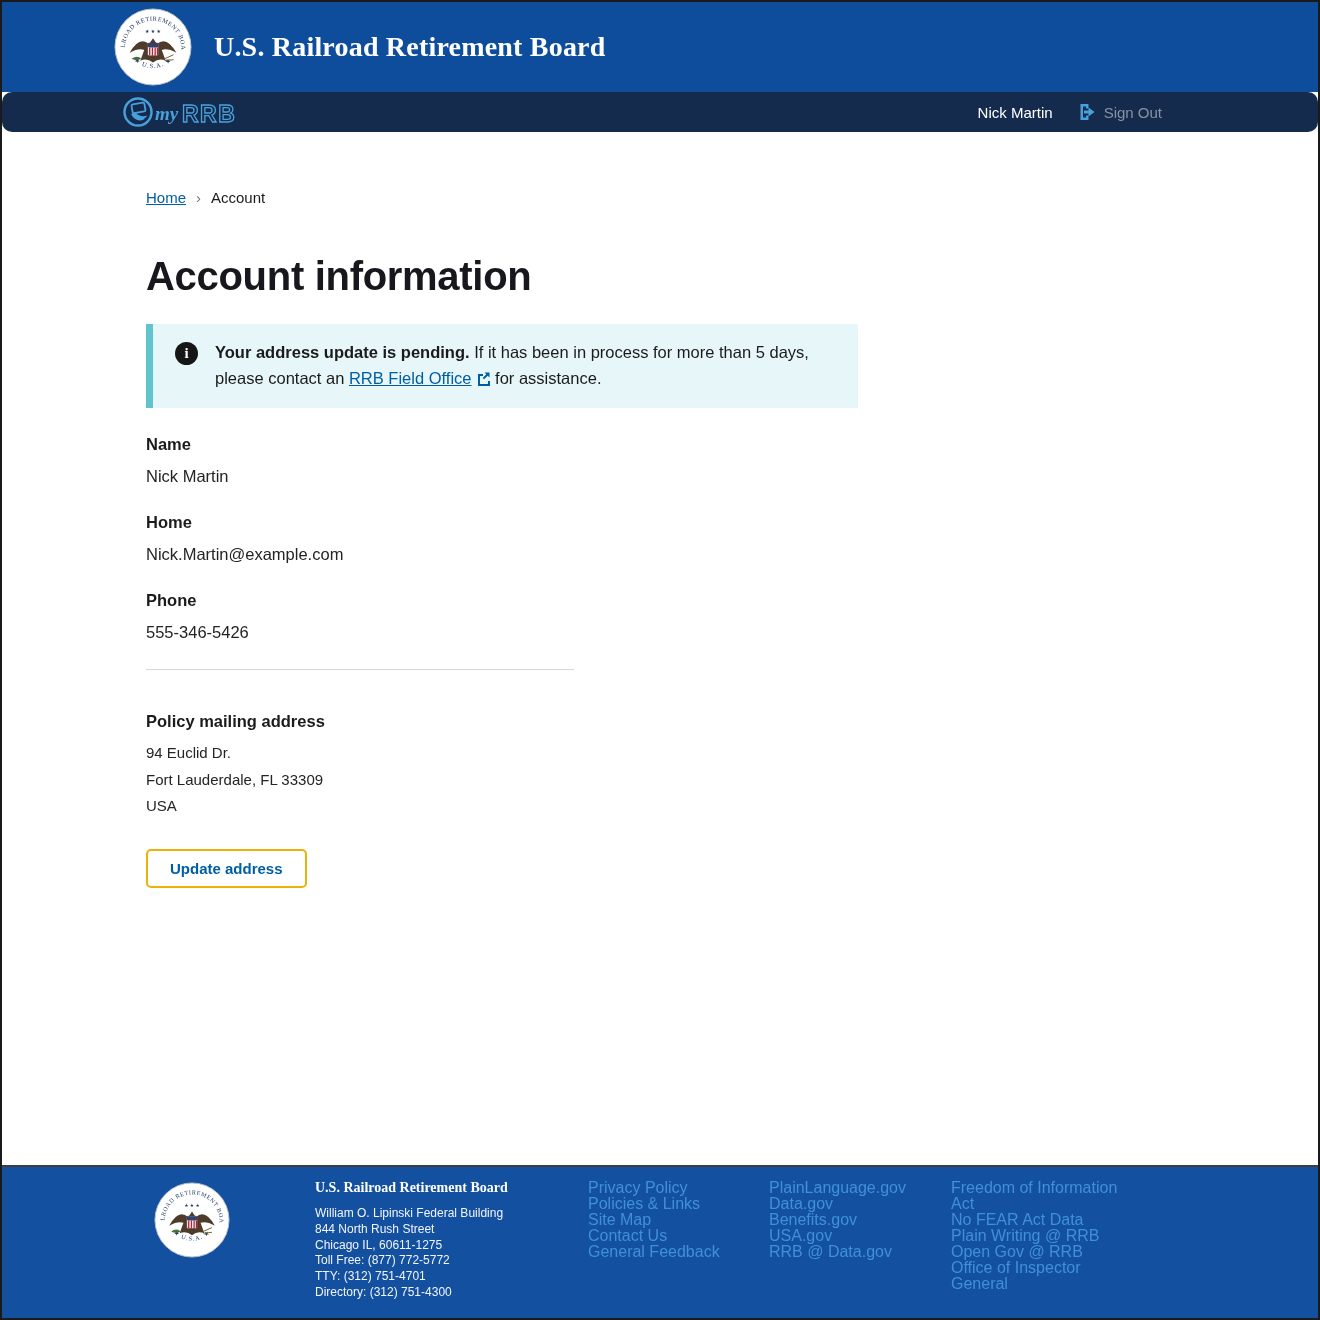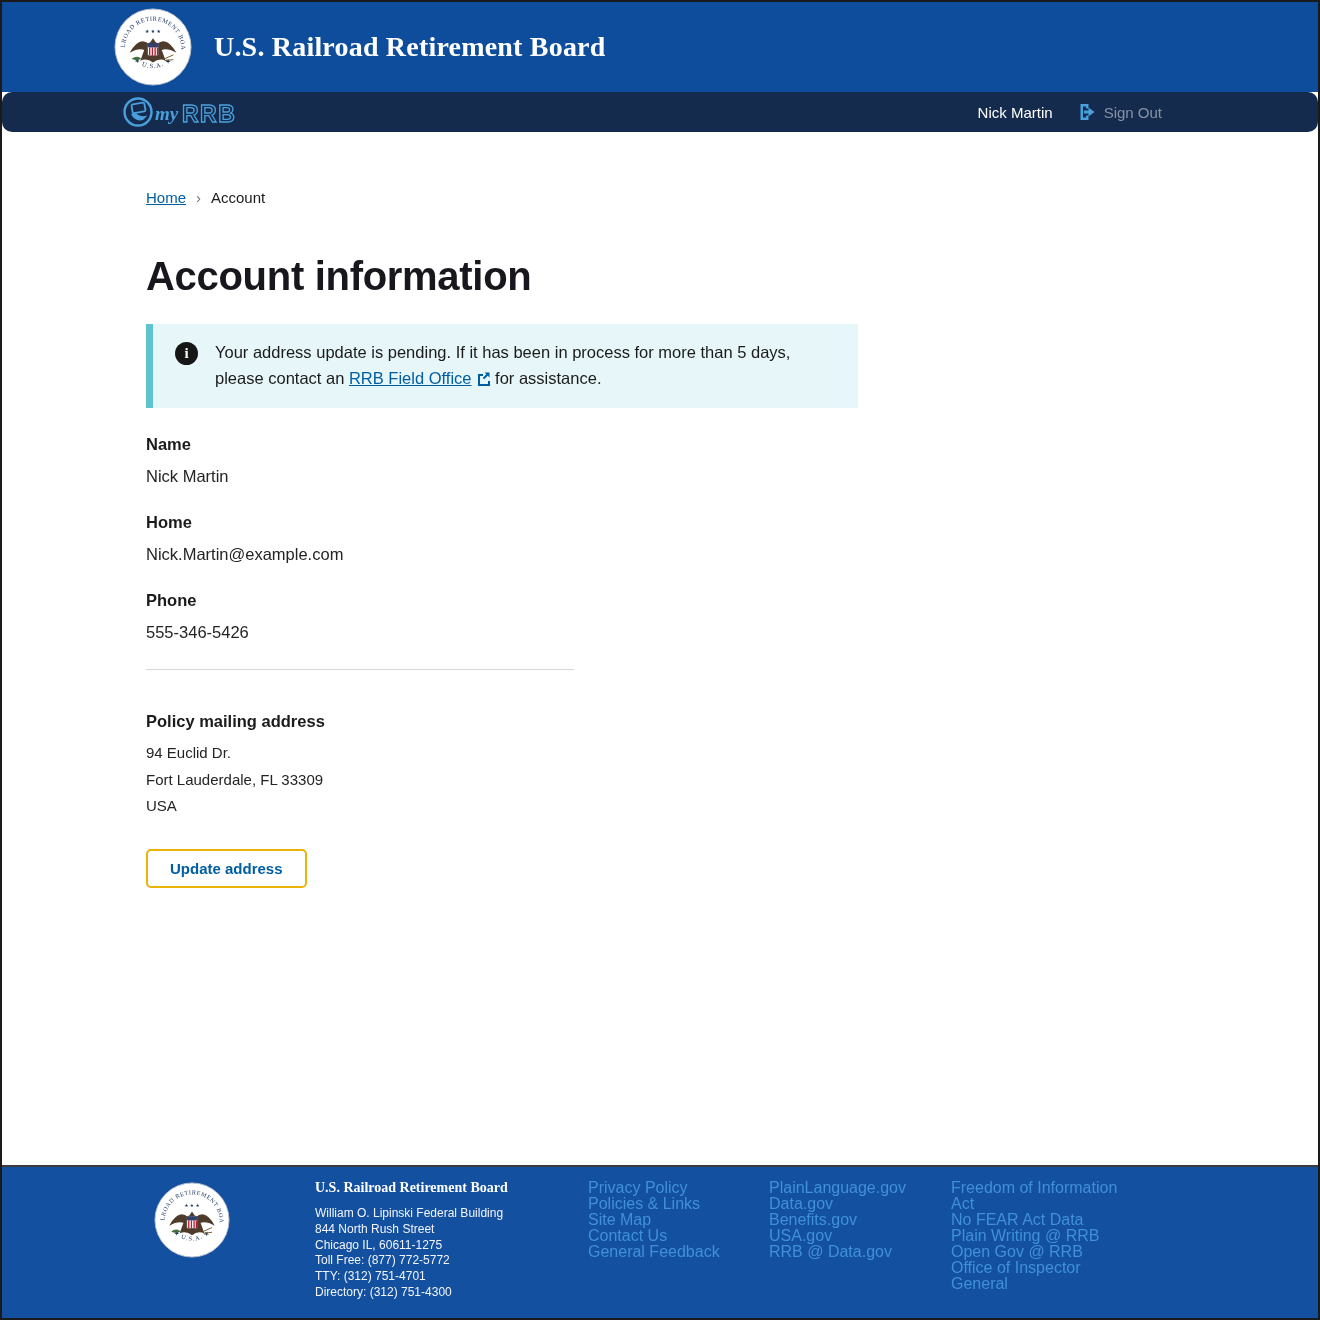--- a/index.html
+++ b/index.html
@@ -62,21 +62,21 @@
   }
   .info-icon {
     width:23px; height:23px; border-radius:50%;
     background:#161616; color:#ffffff;
     font-family:"Liberation Serif", serif;
     font-weight:700; font-size:15px;
     display:flex; align-items:center; justify-content:center;
     flex-shrink:0; margin-top:3px;
   }
   .alert-body { margin-left:17px; font-size:16.5px; line-height:26px; color:#1b1b1b; }
-  .alert-body strong { font-weight:400; }
+  .alert-body strong { font-weight:700; }
   .alert-body a { color:#005ea2; text-decoration:underline; }
   .ext-icon { vertical-align:-2px; margin-left:4px; }
 
   .field { margin-top:27px; }
   .field-label { font-weight:700; font-size:16.5px; }
   .field-value { margin-top:13px; font-size:16.5px; color:#242424; }
 
   .divider { margin-top:27px; width:428px; border-top:1px solid #d6d7d9; }
 
   .address-section { margin-top:42px; }

